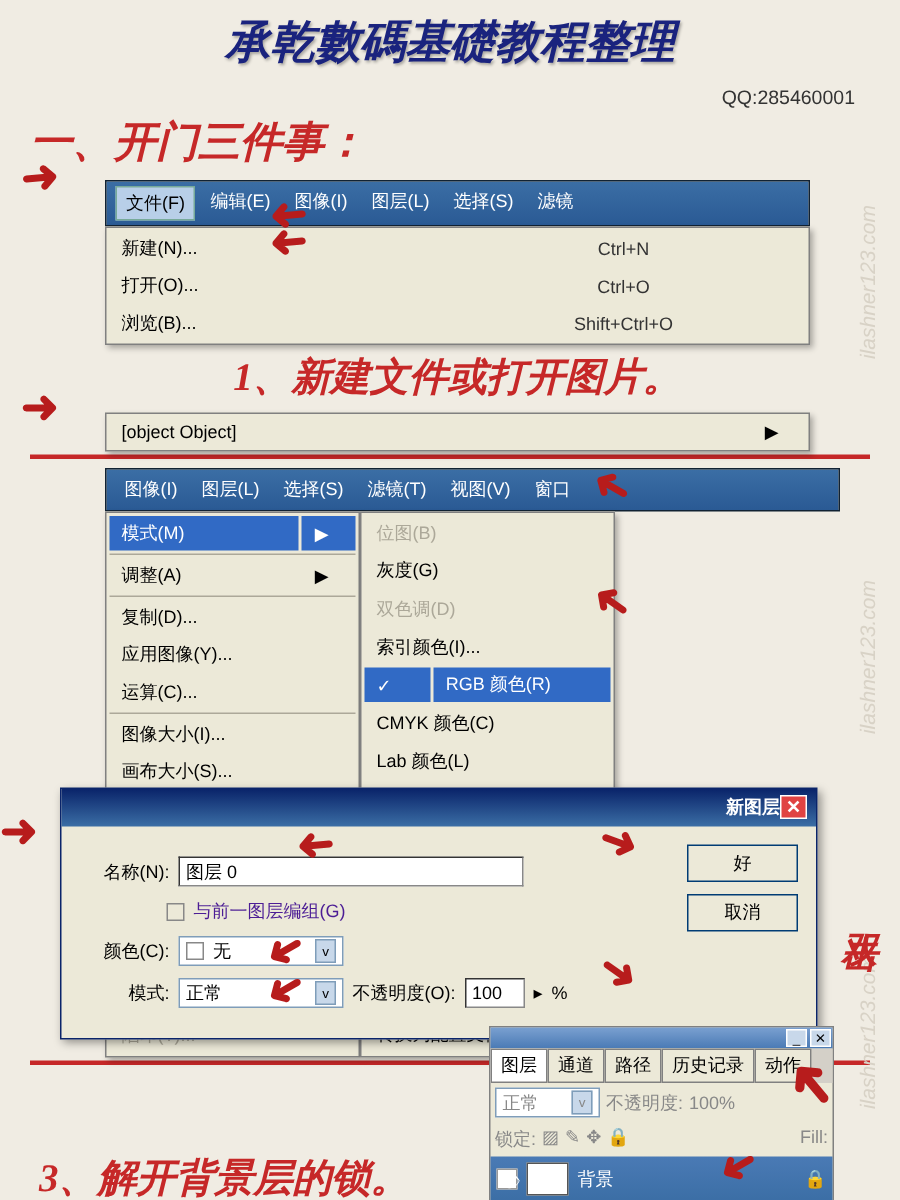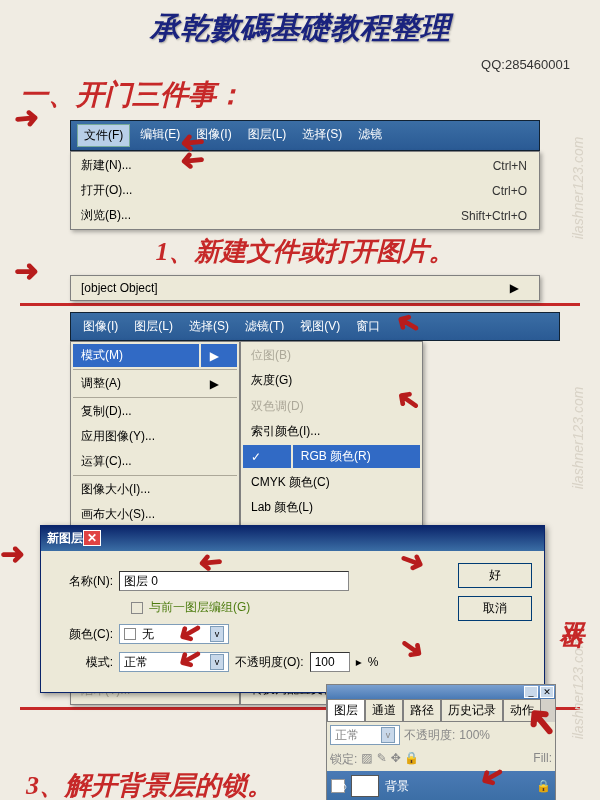--- a/index.html
+++ b/index.html
@@ -8,26 +8,26 @@
 .title{font-family:"STKaiti","KaiTi",serif;font-size:30px;font-weight:bold;font-style:italic;color:#1a237e;text-align:center;padding:8px 0;text-shadow:1px 1px 2px rgba(0,0,0,.3)}
 .qq{text-align:right;padding-right:30px;color:#333;font-size:13px}
 .section-h{font-family:"STKaiti","KaiTi",serif;font-size:28px;font-weight:bold;font-style:italic;color:#c62828;padding:4px 20px}
 .caption{font-family:"STKaiti","KaiTi",serif;font-size:26px;font-weight:bold;font-style:italic;color:#c62828;text-align:center;padding:6px}
 .hr{height:3px;background:#c62828;margin:2px 20px}
 .menubar{background:linear-gradient(#3b6ea5,#2a5a94);color:#fff;padding:3px 6px;display:flex;gap:4px;border:1px solid #123}
 .menubar span{padding:2px 6px}
 .menubar .active{background:#b8cfe8;color:#000;border:1px solid #7a9}
 .menu{background:#ece9d8;border:1px solid #808080;box-shadow:2px 2px 4px rgba(0,0,0,.3)}
 .menu tr td{padding:3px 18px 3px 8px;white-space:nowrap}
-.menu tr td.sc{text-align:right;padding-right:10px;color:#333}
+.menu tr td.sc{text-align:center;padding-right:10px;color:#333}
 .menu .sep td{border-top:1px solid #aca899;height:1px;padding:0}
 .menu .hi td{background:#316ac5;color:#fff}
 .menu .dis td{color:#aca899}
 .dlg{position:absolute;background:#ece9d8;border:1px solid #0a246a;box-shadow:2px 2px 6px rgba(0,0,0,.4)}
-.dlg-title{background:linear-gradient(#0a246a,#3b6ea5);color:#fff;padding:4px 6px;font-weight:bold;display:flex;justify-content:flex-start}
+.dlg-title{background:linear-gradient(#0a246a,#3b6ea5);color:#fff;padding:4px 6px;font-weight:bold;display:flex;justify-content:flex-end}
 .dlg-close{background:#e04343;color:#fff;width:18px;height:16px;text-align:center;border:1px solid #fff;font-weight:bold;line-height:14px}
 .dlg-body{padding:12px}
 .frow{display:flex;align-items:center;gap:6px;margin:8px 0}
 .frow label{width:60px;text-align:right}
 .finput{border:1px inset #888;background:#fff;padding:2px 4px;height:20px}
 .fsel{border:1px solid #7f9db9;background:#fff;padding:1px 4px 1px 4px;height:20px;display:inline-flex;align-items:center;gap:6px}
 .fsel .dd{background:#c8d8ea;border:1px solid #7f9db9;width:14px;text-align:center;font-size:9px;line-height:14px}
 .btn{background:#ece9d8;border:1px solid #003c74;padding:3px 24px;min-width:70px;text-align:center}
 .chk{width:12px;height:12px;border:1px solid #888;display:inline-block;vertical-align:middle}
 .panel{position:absolute;background:#ece9d8;border:1px solid #808080}
@@ -140,21 +140,21 @@
           </tr>
    <tr>
             <td>旋转画布(E)</td>
             <td style="text-align:right">▶</td>
           </tr>
    <tr class="dis">
             <td colspan="2">裁切(P)</td>
           </tr>
   </tbody>
       </table>
-  <table class="menu" style="width:183px">
+  <table class="menu" style="width:170px">
    <tbody>
           <tr class="dis">
             <td colspan="2">位图(B)</td>
           </tr>
    <tr>
             <td colspan="2">灰度(G)</td>
           </tr>
    <tr class="dis">
             <td colspan="2">双色调(D)</td>
           </tr>
@@ -224,21 +224,21 @@
   <span>新图层</span>
   <span class="dlg-close">✕</span>
  </div>
  <div class="dlg-body">
   <div style="display:flex;gap:8px">
    <div style="flex:1">
     <div class="frow">
      <label>名称(N):</label>
      <input class="finput" style="width: 230px;" value="图层 0">
     </div>
-    <div class="frow" style="margin-left:78px;color:#4d7c0f">
+    <div class="frow" style="margin-left:58px;color:#4c1d95">
      <span class="chk"></span>
      <span>与前一图层编组(G)</span>
     </div>
     <div class="frow">
      <label>颜色(C):</label>
      <div class="fsel" style="width:110px">
        <span style="width:12px;height:12px;border:1px solid #888;background:#fff"></span>
        <span>无</span>
        <span style="flex:1"></span>
               <span class="dd">v</span>

